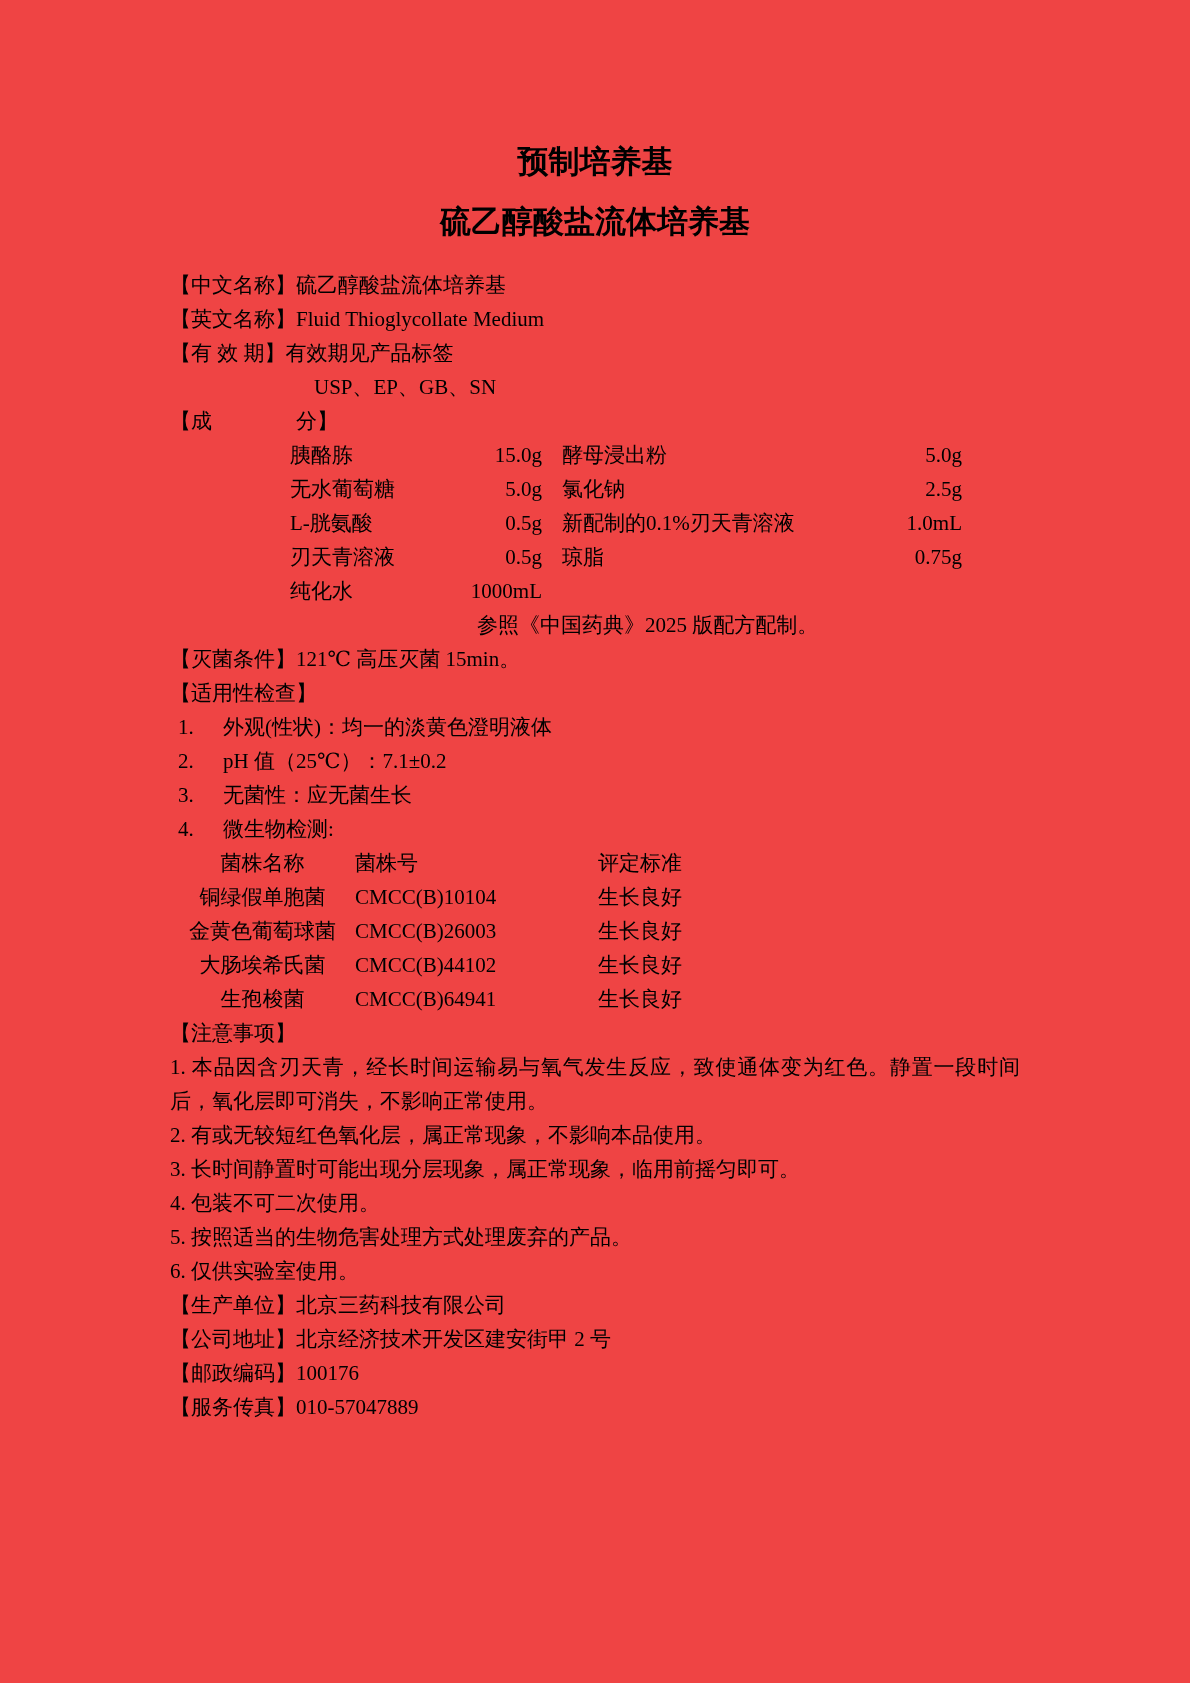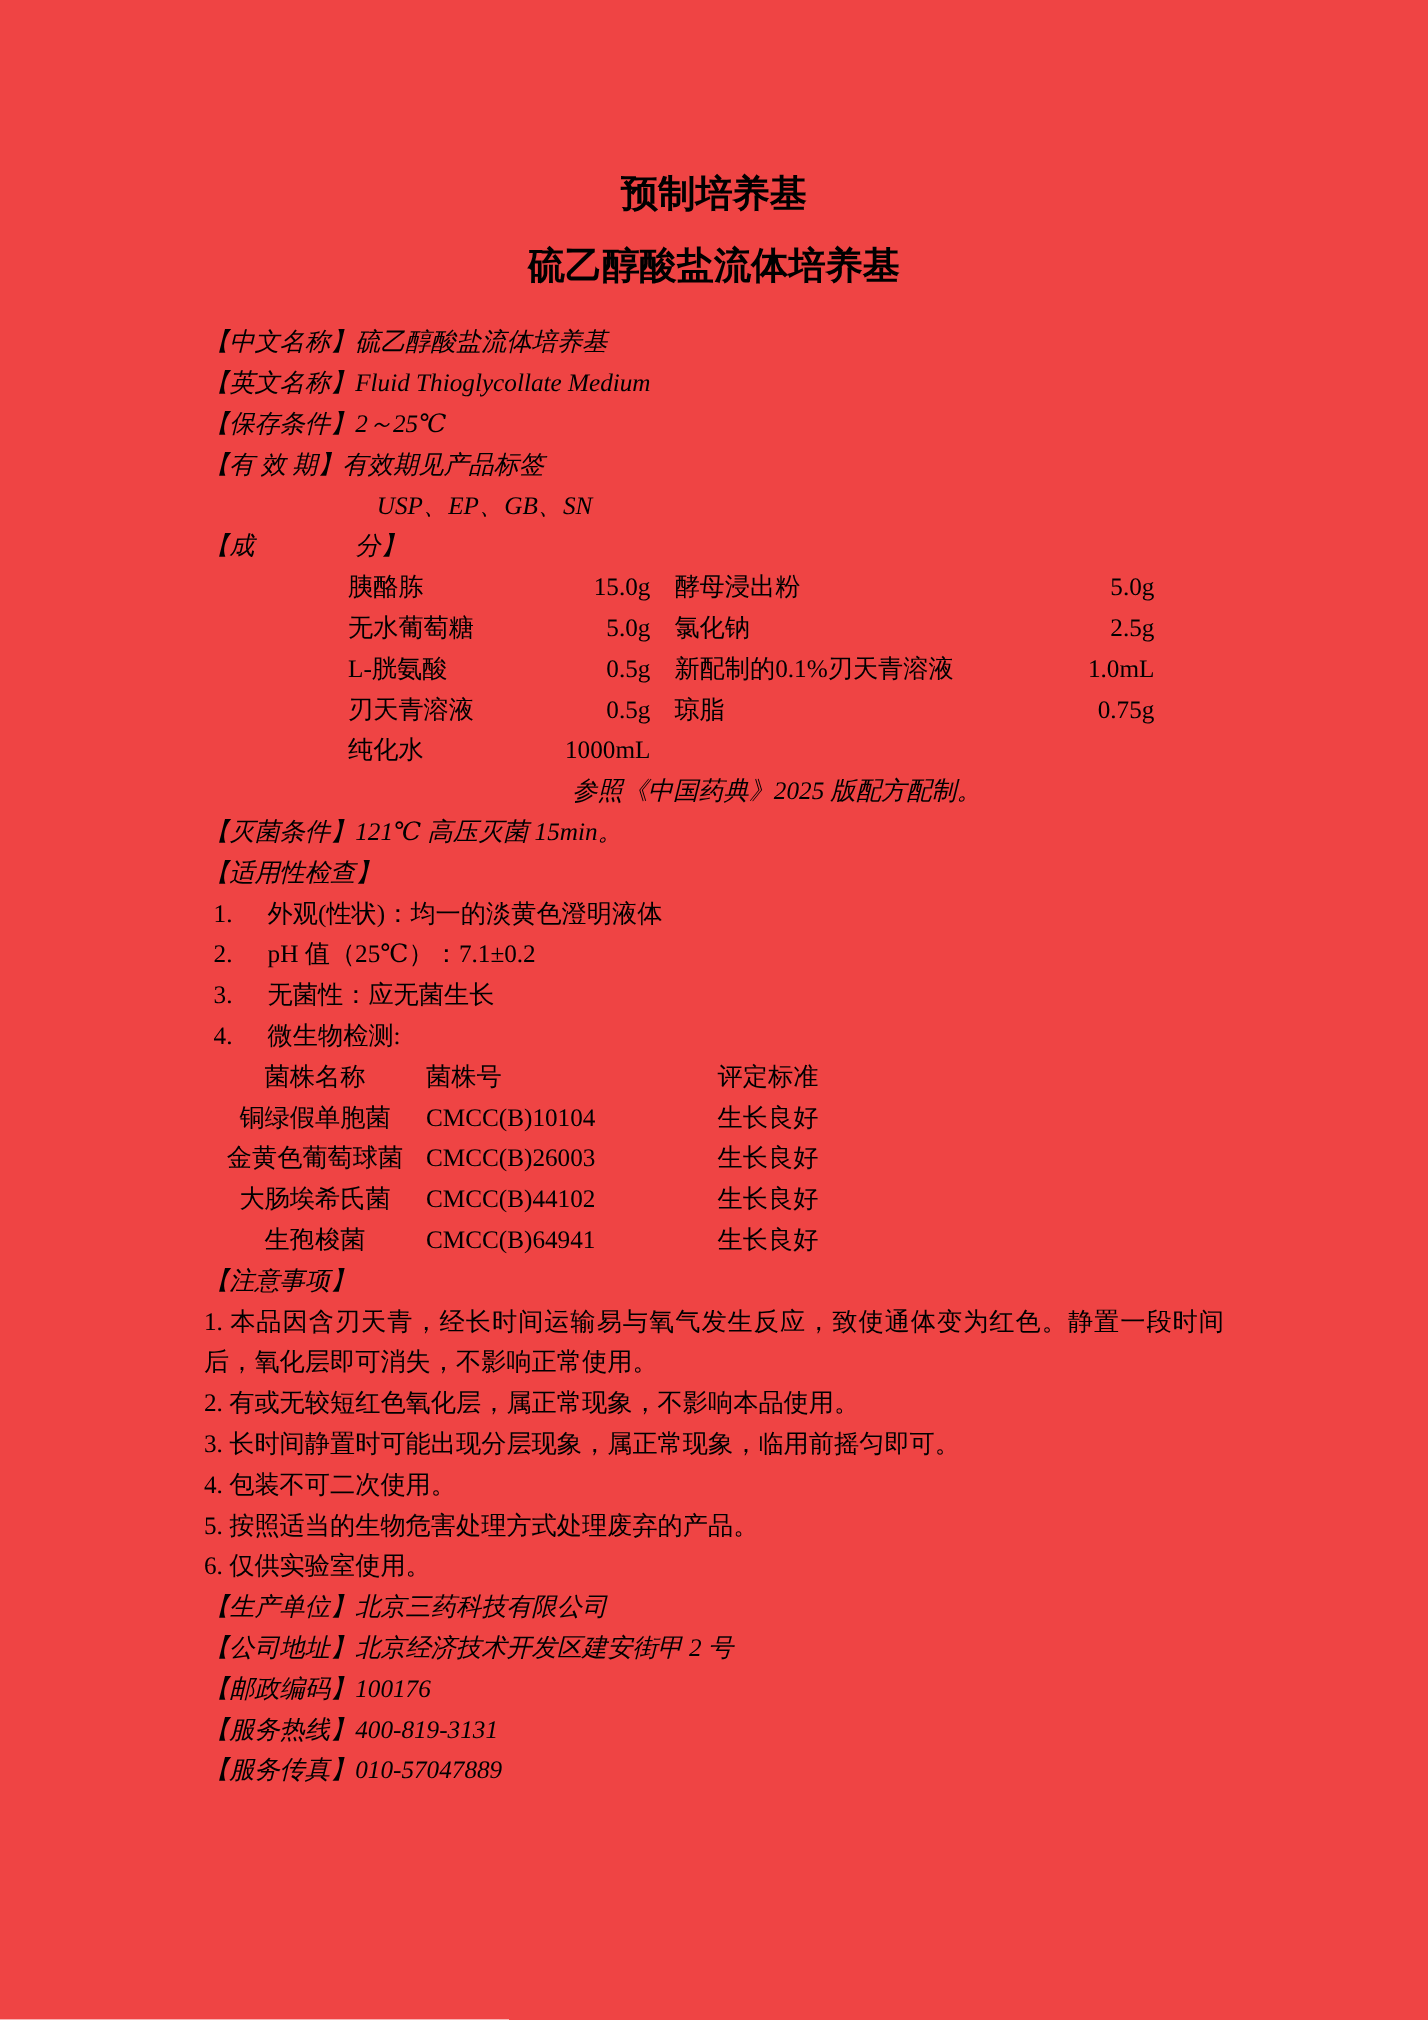--- a/index.html
+++ b/index.html
@@ -22,21 +22,21 @@
     line-height:40px;
   }
   .doc-subtitle {
     margin-top:20px;
     text-align:center;
     font-size:31px;
     font-weight:bold;
     line-height:40px;
   }
   .body-flow { margin-top:26px; }
-  .line { font-size:21px; line-height:34px; white-space:nowrap;font-style:italic; }
+  .line { font-size:21px; line-height:34px; white-space:nowrap; }
   .cont-line { padding-left:144px; }
   .comp-row { display:flex; font-size:21px; line-height:34px; padding-left:120px; }
   .c-n1 { width:175px; }
   .c-a1 { width:77px;  text-align:right; }
   .c-n2 { width:265px; margin-left:20px; }
   .c-a2 { width:135px; text-align:right; }
   .comp-note { padding-left:105px;text-align:center; }
   .si-row { display:flex; font-size:21px; line-height:34px; }
   .si-num { width:53px; padding-left:8px; }
   .strain-table { font-size:21px; line-height:34px; }
@@ -50,21 +50,20 @@
 <body>
 
 <div class="page">
   <div class="doc-title">预制培养基</div>
   <div class="doc-subtitle">硫乙醇酸盐流体培养基</div>
 
   <div class="content body-flow">
 
     <div class="line"><span>【中文名称】</span><span>硫乙醇酸盐流体培养基</span></div>
     <div class="line"><span>【英文名称】</span><span>Fluid Thioglycollate Medium</span></div>
-    <div class="line"><span>【保存条件】</span><span>2～25℃</span></div>
     <div class="line"><span>【有 效 期】</span><span>有效期见产品标签</span></div>
     <div class="line cont-line">USP、EP、GB、SN</div>
 
     <div class="line">【成　　　　分】</div>
 
     <div class="comp-row">
       <span class="c-n1">胰酪胨</span>
         <span class="c-a1">15.0g</span>
         <span class="c-n2">酵母浸出粉</span>
         <span class="c-a2">5.0g</span>
@@ -147,17 +146,16 @@
     <p class="note-p">1. 本品因含刃天青，经长时间运输易与氧气发生反应，致使通体变为红色。静置一段时间后，氧化层即可消失，不影响正常使用。</p>
     <p class="note-p">2. 有或无较短红色氧化层，属正常现象，不影响本品使用。</p>
     <p class="note-p">3. 长时间静置时可能出现分层现象，属正常现象，临用前摇匀即可。</p>
     <p class="note-p">4. 包装不可二次使用。</p>
     <p class="note-p">5. 按照适当的生物危害处理方式处理废弃的产品。</p>
     <p class="note-p">6. 仅供实验室使用。</p>
 
     <div class="line"><span>【生产单位】</span><span>北京三药科技有限公司</span></div>
     <div class="line"><span>【公司地址】</span><span>北京经济技术开发区建安街甲 2 号</span></div>
     <div class="line"><span>【邮政编码】</span><span>100176</span></div>
-    <div class="line"><span>【服务热线】</span><span>400-819-3131</span></div>
     <div class="line"><span>【服务传真】</span><span>010-57047889</span></div>
 
   </div>
 </div>
 
 </body></html>

